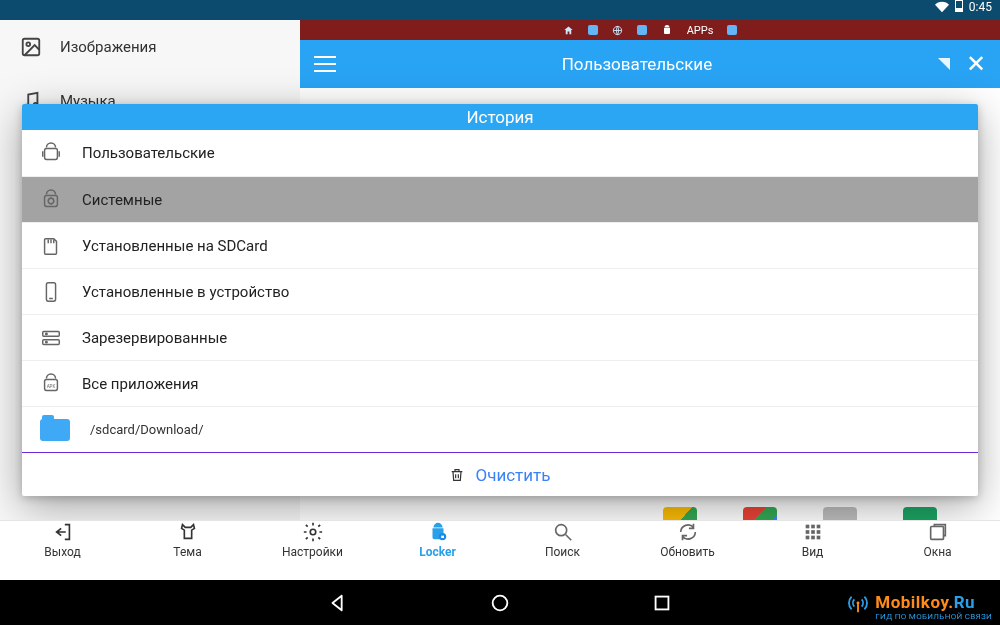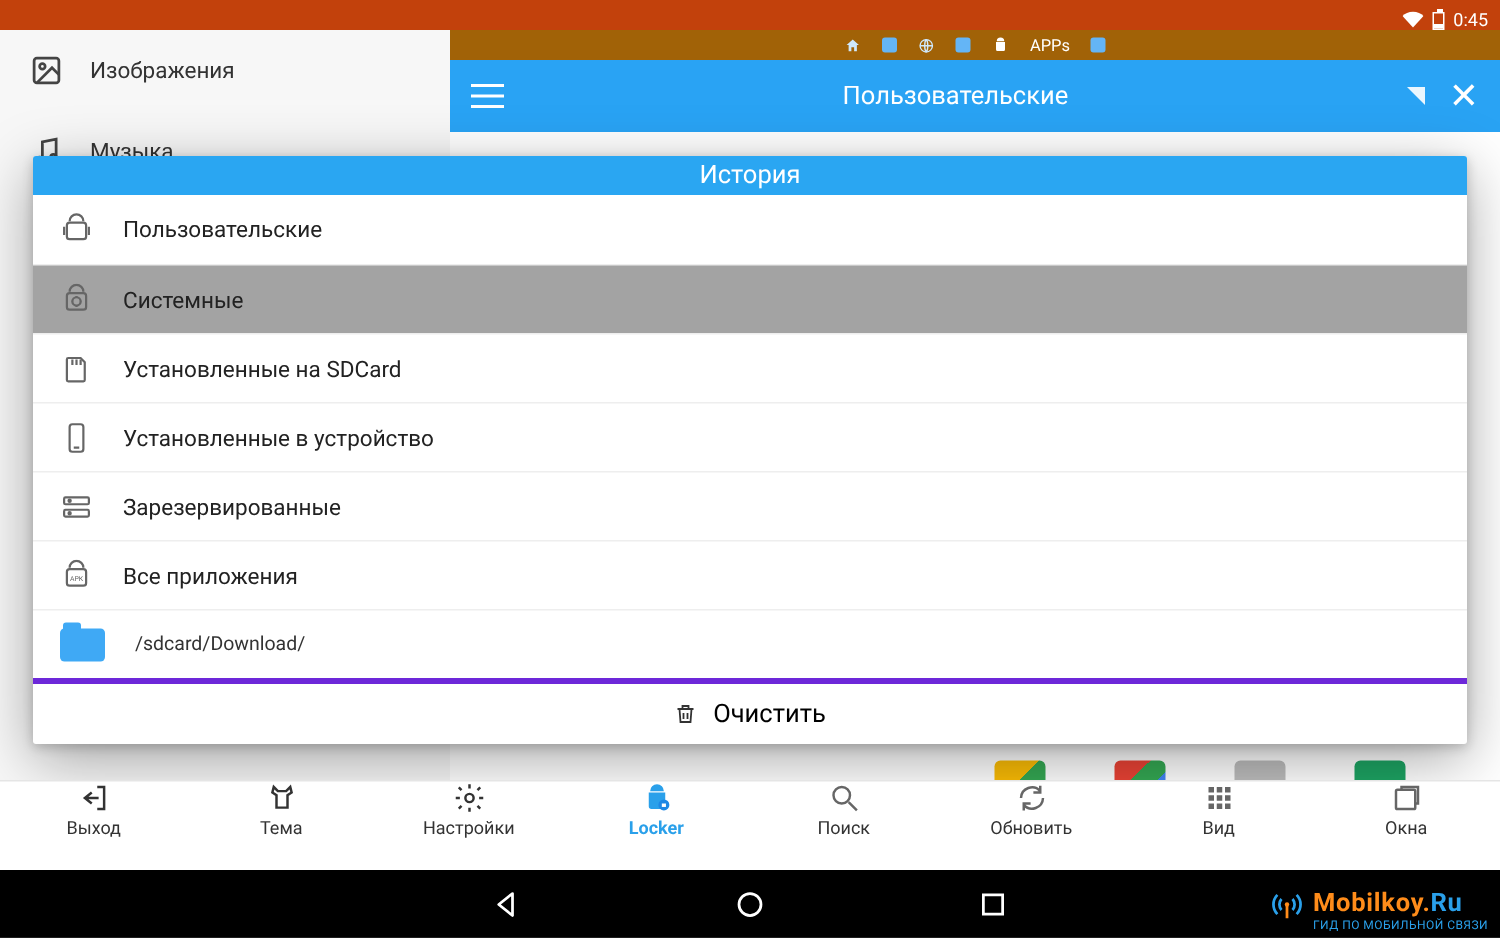--- a/index.html
+++ b/index.html
@@ -1,40 +1,40 @@
 <!DOCTYPE html>
 <html><head>
 <meta charset="utf-8">
 <style>
   * { box-sizing: border-box; margin: 0; padding: 0; font-family: Roboto, "Segoe UI", Arial, sans-serif; }
   html, body { width: 1000px; height: 625px; overflow: hidden; background: #000; }
 
   
   .statusbar {
-    height: 20px; background: #c2410c; color: #fff;
-    display: flex; align-items: flex-end; justify-content: flex-end;
+    height: 20px; background: #0c4a6e; color: #fff;
+    display: flex; align-items: flex-start; justify-content: flex-end;
     font-size: 12px; padding: 0 8px; gap: 6px;
   }
   .statusbar .wifi, .statusbar .batt { display:inline-block; }
   .statusbar .wifi { width:14px; height:14px; }
   .statusbar .batt { width:8px; height:12px; border:1px solid #fff; position:relative; }
   .statusbar .batt::before { content:""; position:absolute; top:-3px; left:2px; width:4px; height:2px; background:#fff; }
   .statusbar .batt::after { content:""; position:absolute; bottom:0; left:0; right:0; height:3px; background:#fff; }
 
   
   .stage { position:absolute; top:20px; left:0; width:1000px; height:560px; background:#f2f2f2; }
 
   
   .sidecol { position:absolute; top:0; left:0; width:300px; height:100%; background:#f7f7f7; }
   .siderow { height:54px; display:flex; align-items:center; gap:18px; padding:0 20px; color:#333; font-size:15px; }
   .siderow .ic { width:22px; height:22px; color:#555; display:flex; align-items:center; justify-content:center; }
 
   
   .rightpanel { position:absolute; top:0; left:300px; right:0; height:100%; background:#fff; }
-  .crumbbar { height:20px; background:#a16207; color:#e3f2fd; display:flex; align-items:center; justify-content:center; gap:14px; font-size:11px; }
+  .crumbbar { height:20px; background:#7f1d1d; color:#e3f2fd; display:flex; align-items:center; justify-content:center; gap:14px; font-size:11px; }
   .crumbbar .sq { width:10px; height:10px; background:#64b5f6; border-radius:2px; }
   .appbar { height:48px; background:#29a3f4; color:#fff; display:flex; align-items:center; padding:0 14px; gap:16px; font-size:17px; }
   .appbar .title { flex:1; text-align:center; }
   .appbar .hamb { width:22px; height:16px; display:flex; flex-direction:column; justify-content:space-between; }
   .appbar .hamb span { height:2px; background:#fff; }
   .appbar .tri { width:0; height:0; border-left:12px solid #fff; border-top:12px solid transparent; opacity:.9; transform: rotate(180deg); }
   .appbar .x { font-size:24px; line-height:1; }
 
   
   .dialog {
@@ -44,21 +44,21 @@
   }
   .dialog-hdr { height:26px; background:#2aa6f2; color:#fff; display:flex; align-items:center; justify-content:center; font-size:17px; }
   .hlist { }
   .hrow { height:46px; display:flex; align-items:center; gap:20px; padding:0 18px; font-size:15px; color:#222; border-top:1px solid #eee; }
   .hrow:first-child { border-top:none; }
   .hrow.sel { background:#a3a3a3; }
   .hrow .icw { width:22px; height:22px; color:#666; display:flex; align-items:center; justify-content:center; }
   .hrow.path { font-size:13px; color:#333; }
   .hrow.path .foldericon { width:30px; height:22px; background:#3fa9f5; border-radius:3px; position:relative; }
   .hrow.path .foldericon::before { content:""; position:absolute; top:-4px; left:2px; width:12px; height:5px; background:#3fa9f5; border-radius:2px 2px 0 0; }
-  .clearbtn { height:44px; display:flex; align-items:center; justify-content:center; gap:10px; font-size:17px; color:#000000; border-top:4px solid #6d28d9; }
+  .clearbtn { height:44px; display:flex; align-items:center; justify-content:center; gap:10px; font-size:17px; color:#3b82f6; border-top:1px solid #6d28d9; }
   .clearbtn .trash { width:16px; height:18px; }
 
   
   .toolbar {
     position:absolute; left:0; right:0; bottom:45px; height:60px; background:#fff;
     display:flex; border-top:1px solid #e5e5e5;
   }
   .tbtn { flex:1; display:flex; flex-direction:column; align-items:center; gap:2px; font-size:12px; color:#333; }
   .tbtn.accent { color:#2aa0ea;font-weight:bold; }
   .tbtn .ti { width:22px; height:22px; display:flex; align-items:center; justify-content:center; }

